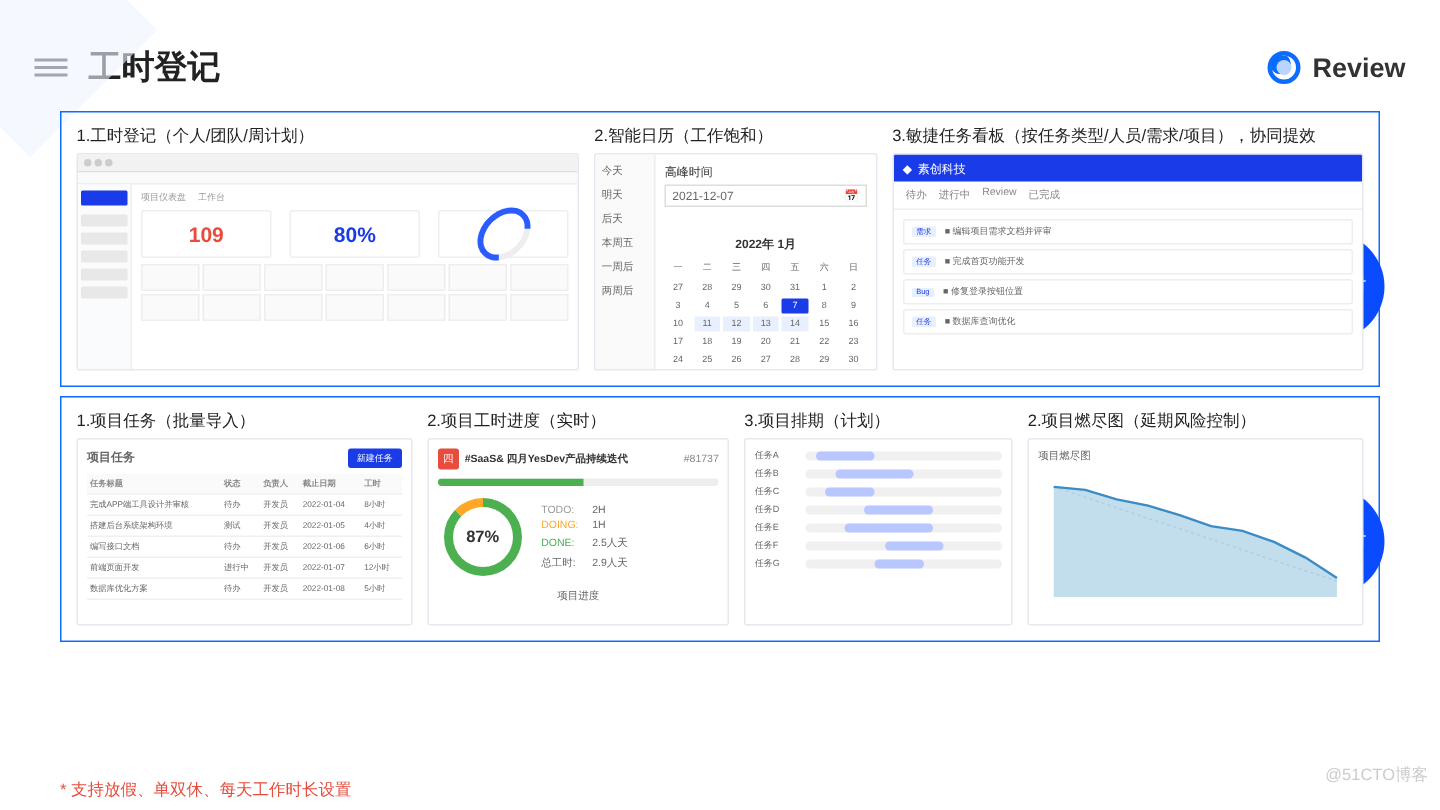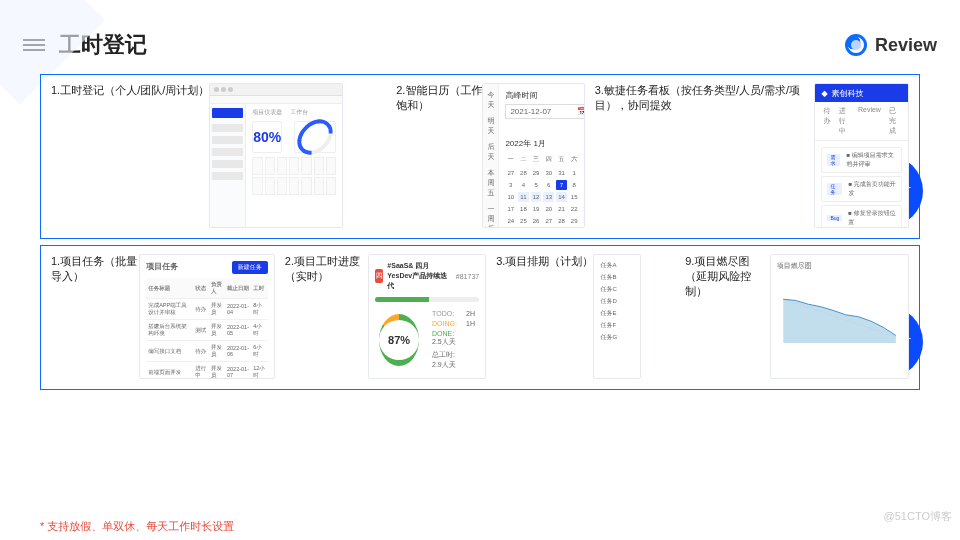--- a/index.html
+++ b/index.html
@@ -8,21 +8,21 @@
 .header{display:flex;align-items:center;justify-content:space-between;padding:30px 23px 8px}
 .h-left{display:flex;align-items:center;gap:14px}
 .hamb{display:flex;flex-direction:column;gap:3px}
 .hamb span{width:22px;height:2px;background:#333}
 .title{font-size:22px;font-weight:600;color:#222}
 .brand{display:flex;align-items:center;gap:8px;font-size:18px;font-weight:600;color:#333}
 .logo{width:22px;height:22px;border-radius:50%;background:radial-gradient(circle at 35% 35%,#0b6cff 0%,#0b6cff 45%,transparent 48%);border:3px solid #0b6cff;position:relative}
 .logo::after{content:"";position:absolute;inset:3px;border-radius:50%;background:#b8d4ff}
 .zone{margin:6px 40px;border:1px solid #0b6cff;padding:8px 10px 10px;position:relative}
 .row{display:flex;gap:10px}
-.col{flex:1;display:flex;flex-direction:row}
+.col{flex:1;display:flex;flex-direction:column}
 .cap{font-size:11px;color:#222;margin-bottom:4px}
 .badge{position:absolute;right:-4px;width:72px;height:72px;border-radius:50%;background:#0b4bff;color:#fff;display:flex;align-items:center;justify-content:center;font-size:12px;text-align:center;line-height:1.3}
 .badge.t1{top:80px}.badge.t2{top:60px}
 .mini{border:1px solid #e5e8ef;border-radius:2px;background:#fff;height:145px;overflow:hidden;font-size:6px;color:#666;position:relative}
 .mini.b{height:125px}
 .browser .chrome{height:12px;background:#f2f2f2;border-bottom:1px solid #e0e0e0;display:flex;align-items:center;gap:2px;padding:0 4px}
 .browser .dot{width:5px;height:5px;border-radius:50%;background:#ccc}
 .browser .bar{height:8px;background:#fafafa;border-bottom:1px solid #eee}
 .app{display:flex;height:100%}
 .sb{width:36px;background:#fafbfc;border-right:1px solid #eee;padding:4px 2px}
@@ -34,21 +34,21 @@
 .stat .n{font-size:14px;font-weight:bold}
 .r{color:#e74c3c}.bl{color:#1a3be8}
 .gauge{width:40px;height:40px;border:4px solid #2b5cff;border-radius:50%;border-bottom-color:#eee;transform:rotate(-45deg);margin:0 auto}
 .grid{display:grid;grid-template-columns:repeat(7,1fr);gap:2px;margin-top:4px}
 .grid div{height:18px;border:1px solid #eee;background:#fafafa}
 .cal{display:flex;height:100%}
 .cal-l{width:40px;background:#fafafa;border-right:1px solid #eee;padding:6px 4px;display:flex;flex-direction:column;gap:6px}
 .cal-l div{font-size:7px;color:#666}
 .cal-r{flex:1;padding:6px}
 .datein{border:1px solid #ddd;padding:2px 4px;font-size:8px;display:flex;justify-content:space-between;align-items:center;margin-bottom:4px}
-.mth{font-size:8px;text-align:left;margin:19px 0 4px;color:#333;font-weight:400}
+.mth{font-size:8px;text-align:center;margin:19px 0 4px;color:#333;font-weight:700}
 .days{display:grid;grid-template-columns:repeat(7,1fr);gap:2px;font-size:6px;text-align:center}
 .days div{padding:2px;color:#666}
 .days .sel{background:#1a3be8;color:#fff;border-radius:1px}
 .days .rng{background:#e8efff}
 .lgd{display:flex;gap:6px;font-size:6px;margin-top:4px;color:#888}
 .lgd span::before{content:"● ";color:#e74c3c}
 .lgd span:last-child::before{color:#4caf50}
 .kanban .top{height:18px;background:#1a3be8;display:flex;align-items:center;padding:0 6px;color:#fff;font-size:8px;gap:4px}
 .kanban .sub{display:flex;gap:8px;padding:4px 8px;font-size:7px;color:#888;border-bottom:1px solid #eee}
 .kanban .cards{padding:6px;display:flex;flex-direction:column;gap:3px}
@@ -119,20 +119,23 @@
               <div></div>
               <div></div>
               <div></div>
             </div>
           <div class="main">
             <div style="display:flex;gap:8px;font-size:6px;color:#999">
                 <span>项目仪表盘</span>
                 <span>工作台</span>
               </div>
             <div class="stat">
+              <div class="box">
+                  <span class="n r">109</span>
+                </div>
               <div class="box">
                   <span class="n bl">80%</span>
                 </div>
               <div class="box">
                   <div class="gauge"></div>
                 </div>
             </div>
             <div class="grid">
                 <div></div>
                 <div></div>
@@ -384,21 +387,21 @@
           </div>
         <div class="srow">
             <span style="width:30px">任务G</span>
             <div class="sbar">
               <div style="left:35%;width:25%"></div>
             </div>
           </div>
       </div>
     </div>
     <div class="col">
-      <div class="cap">9.项目燃尽图（延期风险控制）</div>
+      <div class="cap">2.项目燃尽图（延期风险控制）</div>
       <div class="mini b burn">
         <div style="font-size:7px;color:#666;margin-bottom:2px">项目燃尽图</div>
         <svg viewBox="0 0 200 80">
           <polyline points="10,10 190,70" stroke="#ccc" stroke-width="1" stroke-dasharray="2" fill="none"></polyline>
           <path d="M10,10 L30,12 L50,18 L70,22 L90,28 L110,35 L130,38 L150,45 L170,55 L190,68 L190,80 L10,80 Z" fill="#a8d0e6" opacity="0.7"></path>
           <polyline points="10,10 30,12 50,18 70,22 90,28 110,35 130,38 150,45 170,55 190,68" stroke="#3b8cc4" stroke-width="1.5" fill="none"></polyline>
         </svg>
       </div>
     </div>
   </div>

